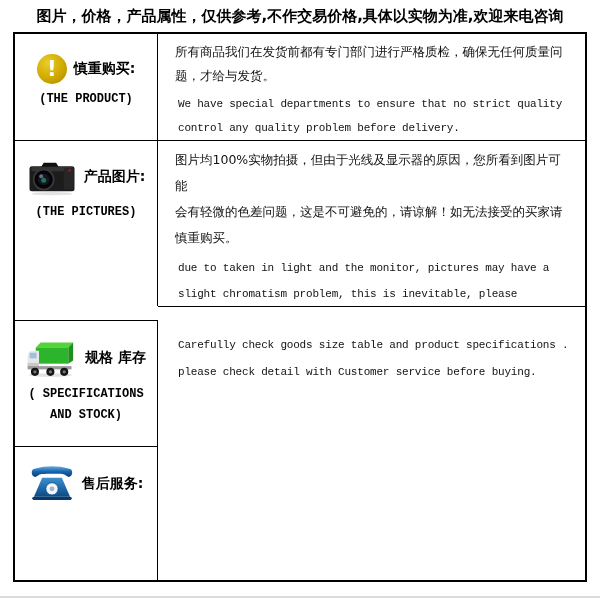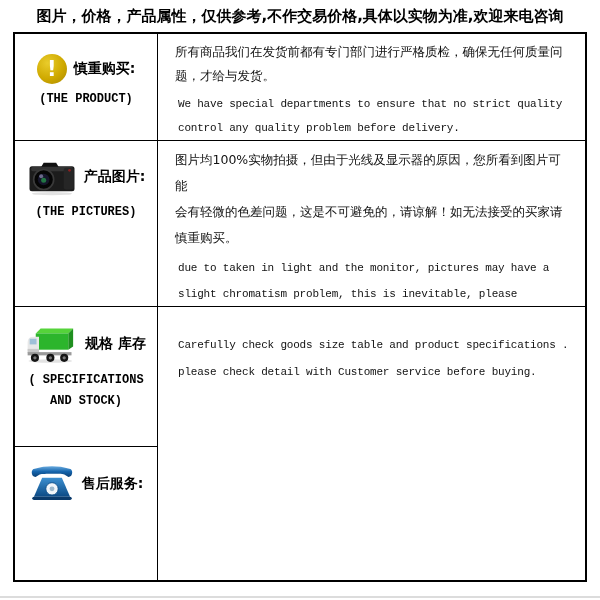--- a/index.html
+++ b/index.html
@@ -22,21 +22,21 @@
 
   .cr { padding:6px 12px 0 17px; }
   .txt-cn { font-size:12.5px; color:#111; white-space:pre-line; }
   .txt-en { font-family:"Liberation Mono","DejaVu Sans Mono",monospace; font-size:11px; letter-spacing:-0.2px;
             color:#111; white-space:pre-line; margin-top:4px; padding-left:3px; }
   .r1 .txt-cn, .r1 .txt-en { line-height:24px; }
   .r2 .txt-cn, .r2 .txt-en { line-height:26px; }
   .r3 .txt-cn, .r3 .txt-en, .r4 .txt-cn, .r4 .txt-en { line-height:27px; }
   .r3 .txt-en { margin-top:19px; }
   .cl.r1 { padding-top:20px; } .cl.r2 { padding-top:16px; }
-  .cl.r3 { padding-top:16px; } .cl.r4 { padding-top:18px; }
+  .cl.r3 { padding-top:16px;margin-top:14px; } .cl.r4 { padding-top:18px; }
 
   .ic-excl { width:30px; height:30px; border-radius:50%; flex:0 0 auto;
              background:radial-gradient(circle at 35% 30%, #e9cc2b 0%, #cfa900 55%, #a98700 100%);
              color:#fff; font-weight:bold; font-size:21px; line-height:30px; text-align:center;
              font-family:"DejaVu Sans",sans-serif; }
   .ic-svg { flex:0 0 auto; display:block; }
 
   .foot-line { position:absolute; left:0; right:0; bottom:2px; height:2px; background:#dcdcdc; }
 </style>
 </head>

